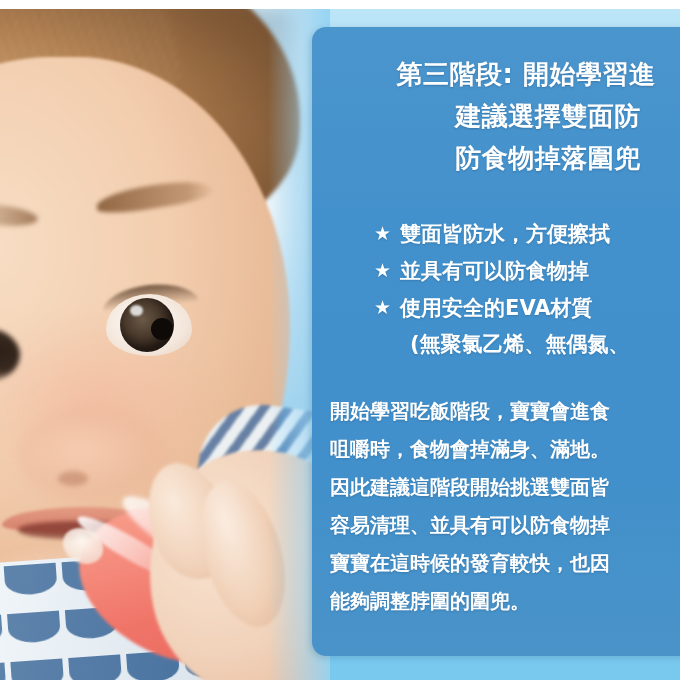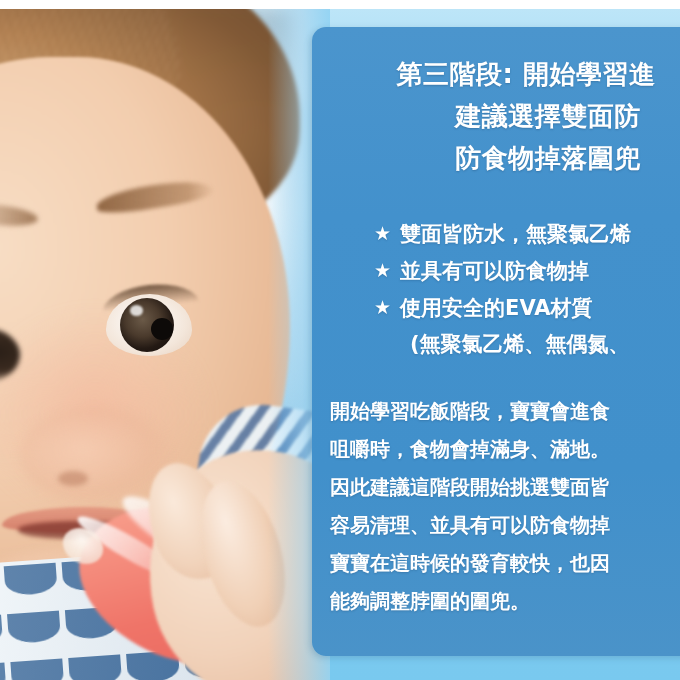--- a/index.html
+++ b/index.html
@@ -486,21 +486,21 @@
     <div class="panel-content">
 
       <div class="title-block">
         <span class="title-line l1">第三階段: 開始學習進</span>
         <span class="title-line l2">建議選擇雙面防</span>
         <span class="title-line l3">防食物掉落圍兜</span>
       </div>
 
       <div class="bullets">
         <span class="bullet-row">
-          <span class="bullet-star">★</span><span>雙面皆防水，無聚氯乙烯</span>
+          <span class="bullet-star">★</span><span>雙面皆防水，方便擦拭</span>
         </span>
         <span class="bullet-row">
           <span class="bullet-star">★</span><span>並具有可以防食物掉</span>
         </span>
         <span class="bullet-row">
           <span class="bullet-star">★</span><span>使用安全的EVA材質</span>
         </span>
         <span class="bullet-sub">(無聚氯乙烯、無偶氮、</span>
       </div>
 

